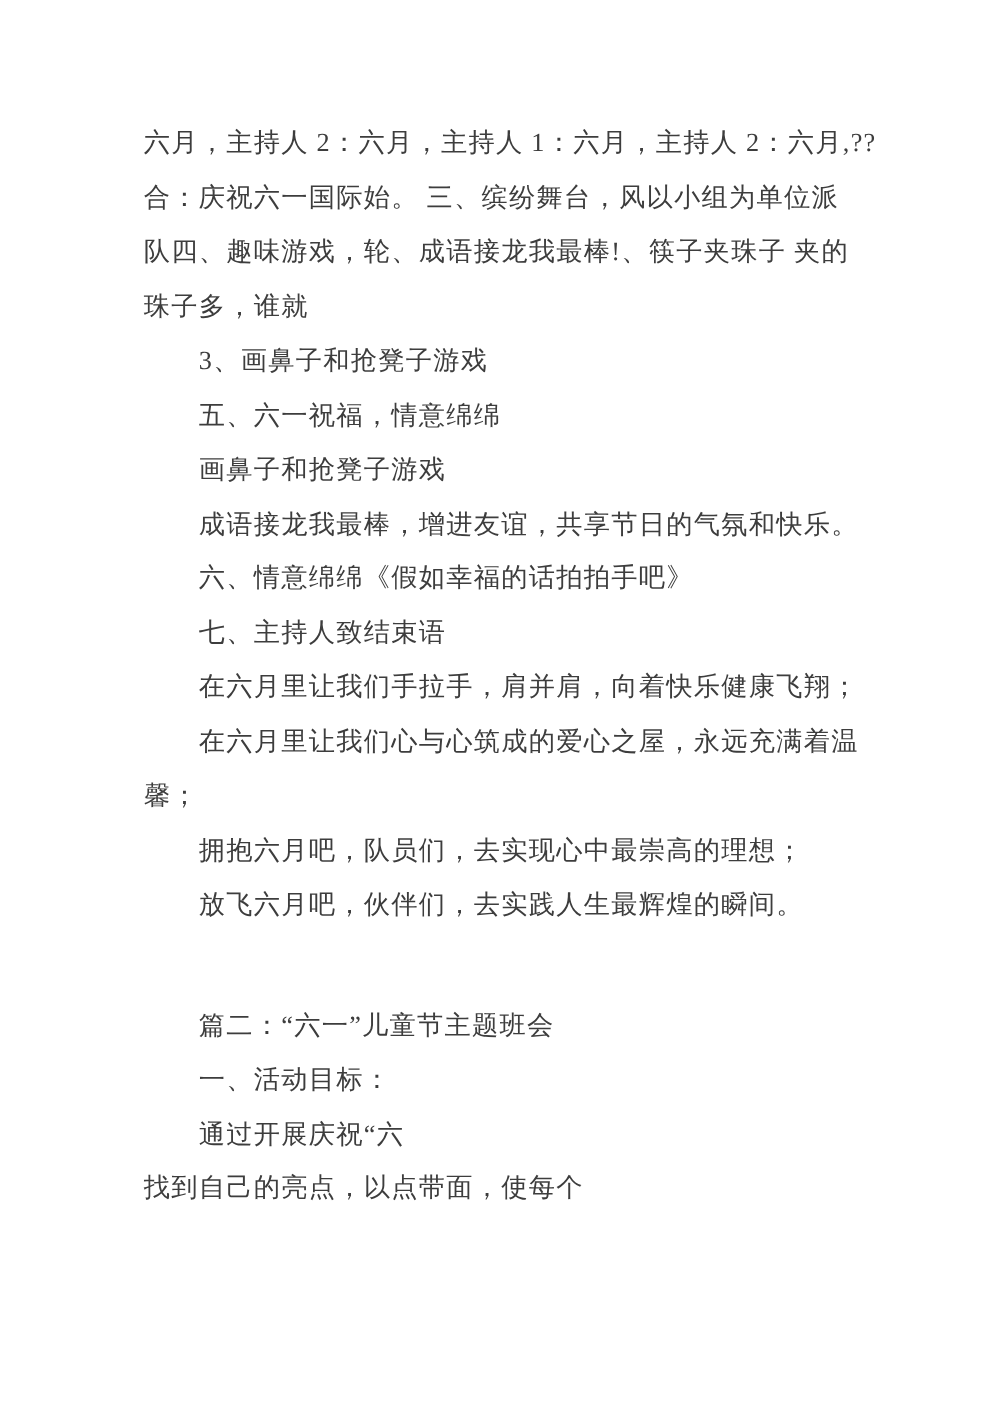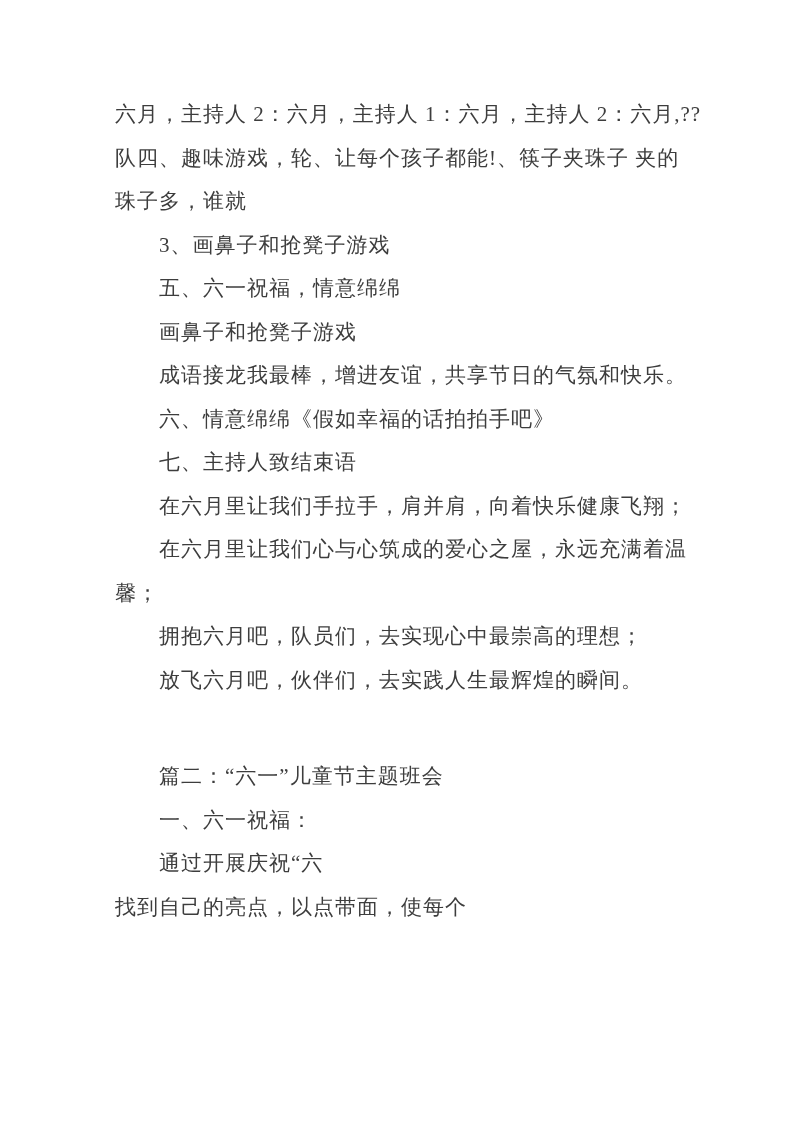--- a/index.html
+++ b/index.html
@@ -43,32 +43,33 @@
   .line.blank {
     height: 53px;
   }
 </style>
 </head>
 <body>
 
 <div class="page">
   <div class="text-block" id="lines-container">
       <div class="line">六月，主持人 2：六月，主持人 1：六月，主持人 2：六月,??</div>
-      <div class="line">队四、趣味游戏，轮、让每个孩子都能!、筷子夹珠子 夹的</div>
+      <div class="line">合：庆祝六一国际始。 三、缤纷舞台，风以小组为单位派</div>
+      <div class="line">队四、趣味游戏，轮、成语接龙我最棒!、筷子夹珠子 夹的</div>
       <div class="line">珠子多，谁就</div>
       <div class="line indent">3、画鼻子和抢凳子游戏</div>
       <div class="line indent">五、六一祝福，情意绵绵</div>
       <div class="line indent">画鼻子和抢凳子游戏</div>
       <div class="line indent">成语接龙我最棒，增进友谊，共享节日的气氛和快乐。</div>
       <div class="line indent">六、情意绵绵《假如幸福的话拍拍手吧》</div>
       <div class="line indent">七、主持人致结束语</div>
       <div class="line indent">在六月里让我们手拉手，肩并肩，向着快乐健康飞翔；</div>
       <div class="line indent">在六月里让我们心与心筑成的爱心之屋，永远充满着温</div>
       <div class="line">馨；</div>
       <div class="line indent">拥抱六月吧，队员们，去实现心中最崇高的理想；</div>
       <div class="line indent">放飞六月吧，伙伴们，去实践人生最辉煌的瞬间。</div>
       <div class="line blank"></div>
       <div class="line indent">篇二：“六一”儿童节主题班会</div>
-      <div class="line indent">一、六一祝福：</div>
+      <div class="line indent">一、活动目标：</div>
       <div class="line indent">通过开展庆祝“六</div>
       <div class="line">找到自己的亮点，以点带面，使每个</div>
     </div>
 </div>
 
 </body></html>

